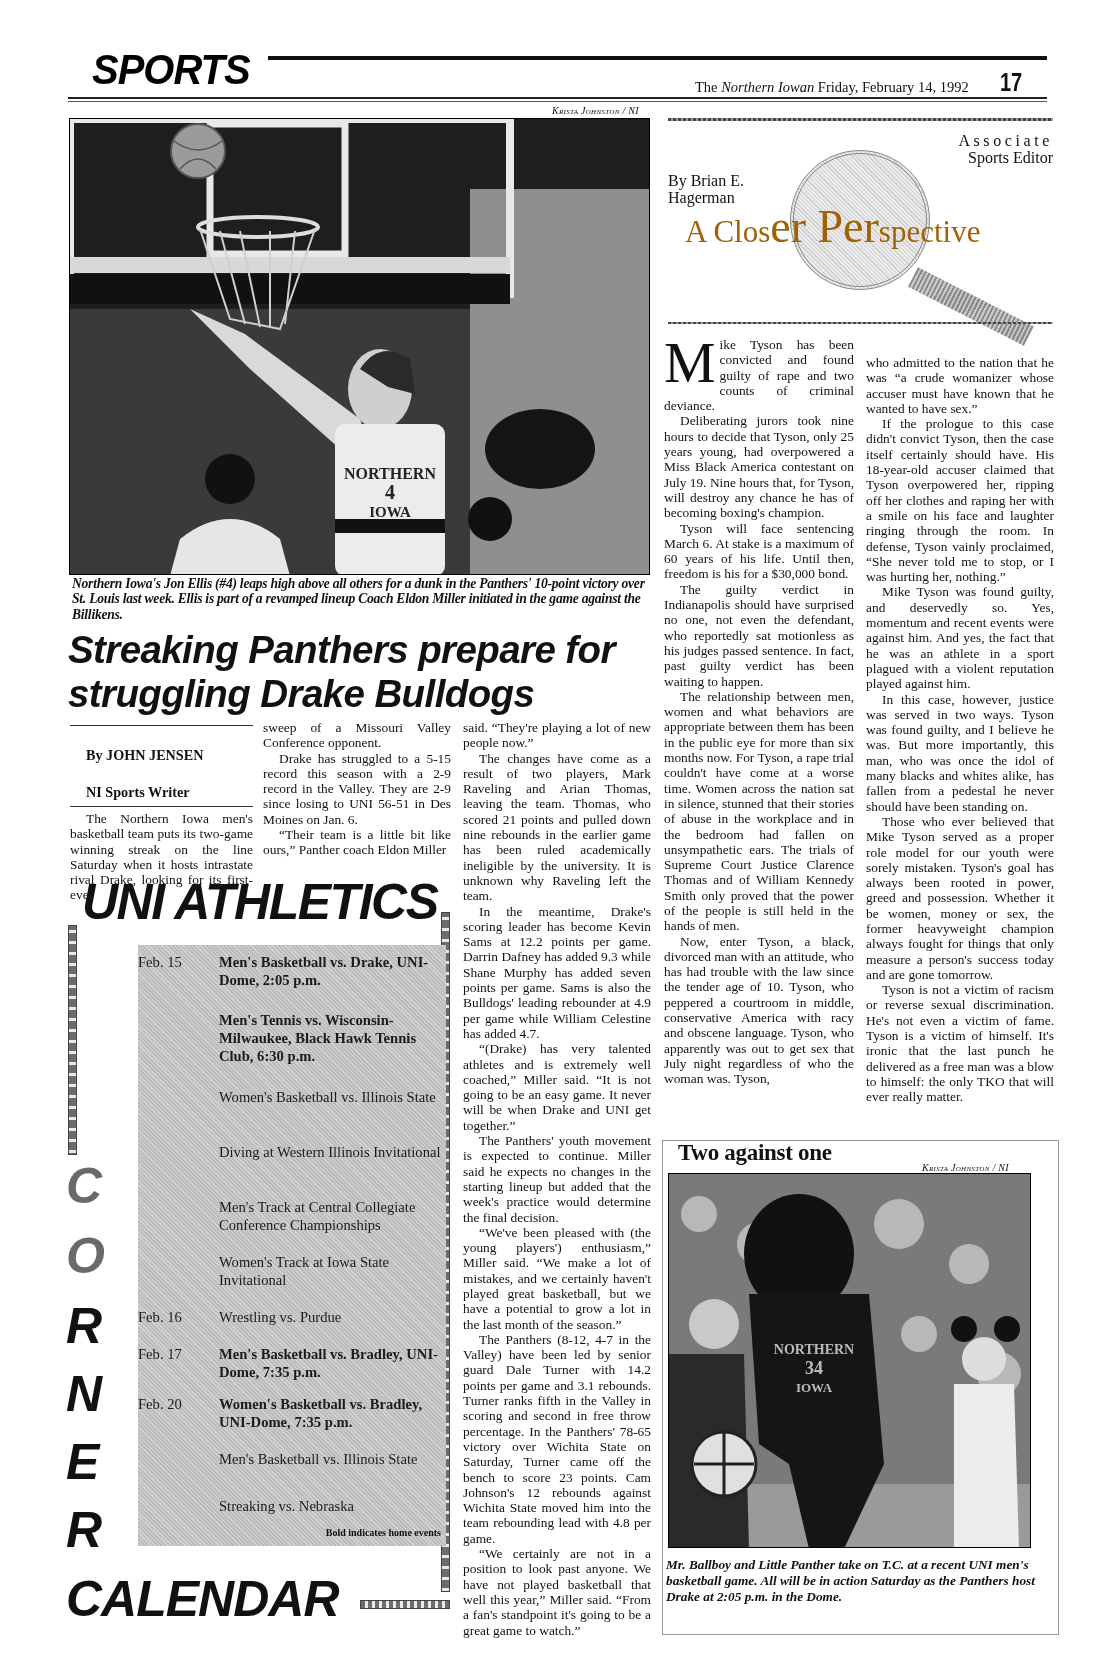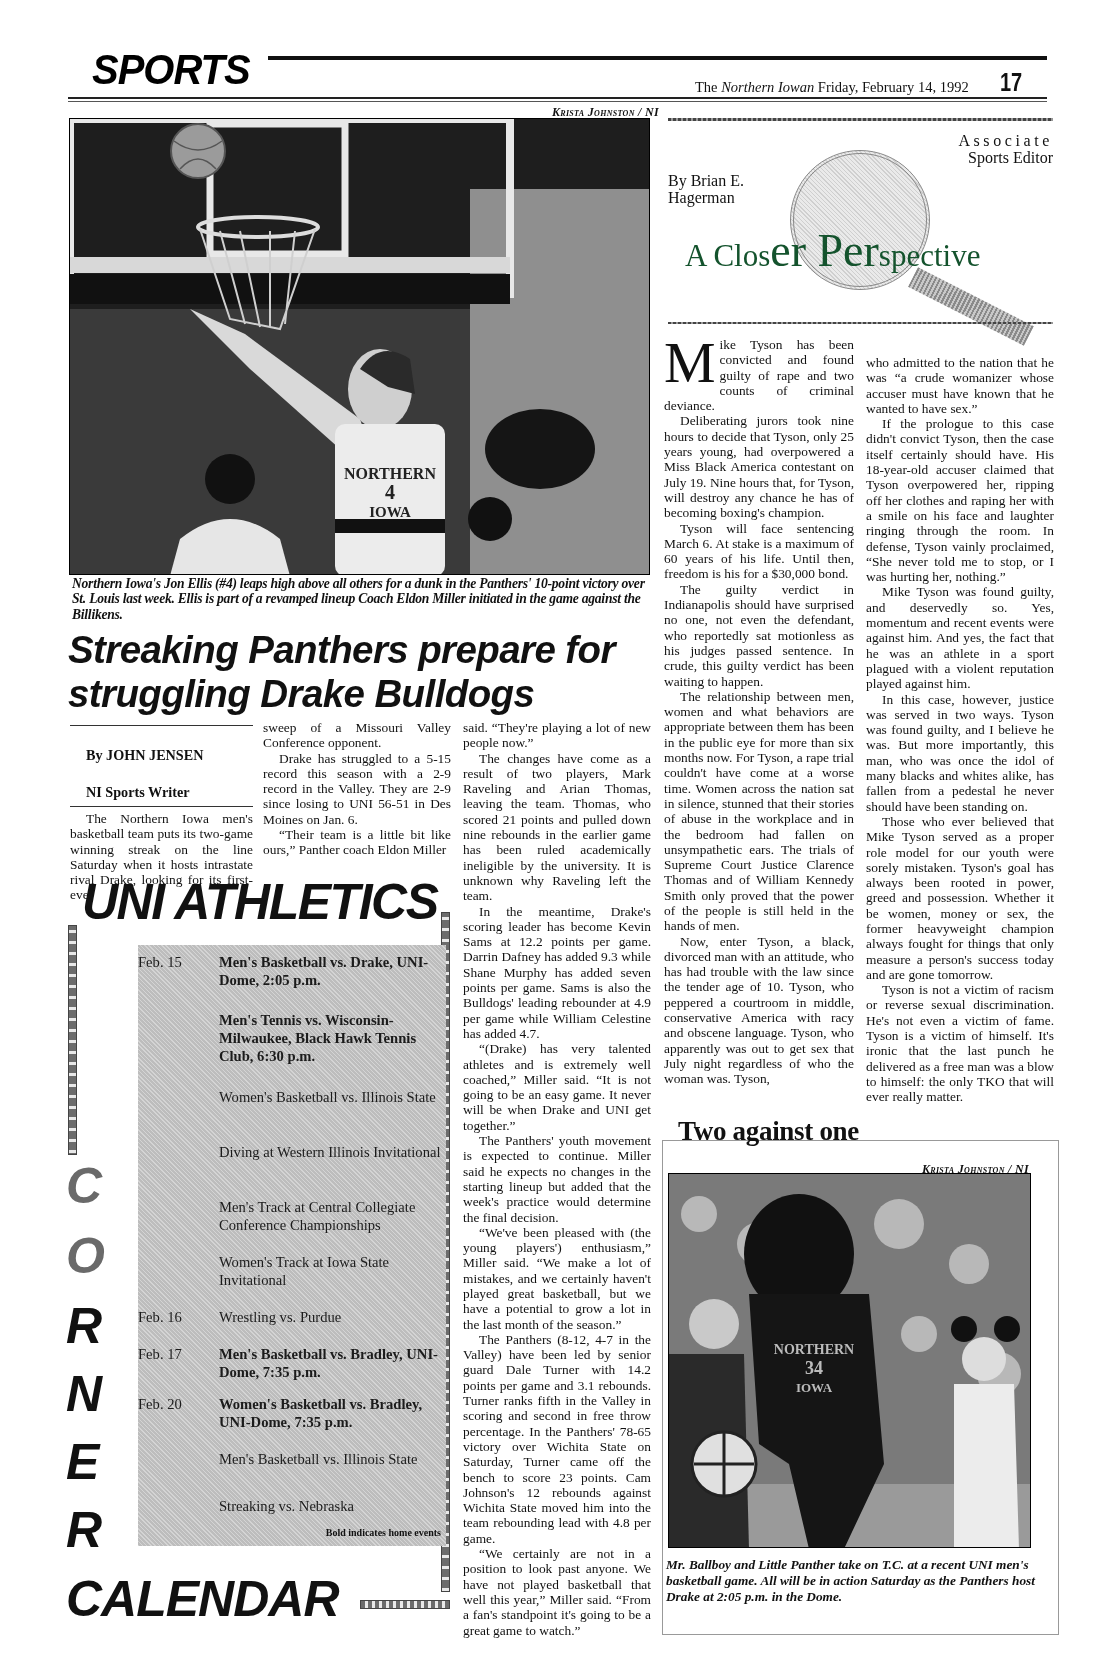--- a/index.html
+++ b/index.html
@@ -9,21 +9,21 @@
   
   .section-title { position: absolute; left: 92px; top: 46px; font-family: "Liberation Sans", sans-serif; font-weight: bold; font-style: italic; font-size: 42px; letter-spacing: -1px; color: #000; transform: scaleX(0.95); transform-origin: left; }
   .top-rule { position: absolute; left: 268px; right: 52px; top: 56px; height: 4px; background: #111; }
   .dateline { position: absolute; left: 695px; top: 79px; font-size: 14.5px; }
   .dateline i { font-style: italic; }
   .page-num { position: absolute; left: 1000px; top: 68px; font-family: "Liberation Sans", sans-serif; font-size: 25px; font-weight: bold; transform: scaleX(0.8); transform-origin: left; }
   .under-rule1 { position: absolute; left: 68px; right: 52px; top: 97px; height: 2px; background: #222; }
   .under-rule2 { position: absolute; left: 68px; right: 52px; top: 101px; height: 1px; background: #555; }
 
   
-  .credit { position: absolute; font-size: 12px; font-style: italic; font-variant: small-caps; letter-spacing: 0.3px; font-weight: bold; }
+  .credit { position: absolute; font-size: 10px; font-style: italic; font-variant: small-caps; letter-spacing: 0.3px; }
   .photo1 { position: absolute; left: 69px; top: 118px; width: 581px; height: 457px; background: #1b1b1b; border: 1px solid #000; overflow: hidden; }
   .photo2 { position: absolute; left: 668px; top: 1173px; width: 363px; height: 375px; background: #2b2b2b; border: 1px solid #000; overflow: hidden; }
 
   .caption1 { position: absolute; left: 72px; top: 576px; width: 585px; font-size: 13.6px; line-height: 15.3px; font-style: italic; font-weight: bold; letter-spacing: -0.25px; }
 
   .headline { position: absolute; left: 68px; top: 628px; width: 600px; font-family: "Liberation Sans", sans-serif; font-weight: bold; font-style: italic; font-size: 38.5px; line-height: 44px; letter-spacing: -0.6px; }
 
   
   .col { position: absolute; font-size: 13.4px; line-height: 15.3px; text-align: justify; hyphens: manual; }
   .col p { text-indent: 16px; }
@@ -44,30 +44,30 @@
   .cal-date { position: absolute; left: 0; width: 72px; }
   .cal-event { position: absolute; left: 81px; width: 225px; }
   .cal-row.home .cal-event { font-weight: bold; }
   .cal-legend { position: absolute; right: 5px; bottom: 8px; font-size: 10px; font-weight: bold; }
 
   
   .col-header-rule { position: absolute; left: 668px; width: 385px; height: 3px; background: repeating-linear-gradient(90deg,#444 0 3px,#999 3px 5px); }
   .col-byline { position: absolute; left: 668px; top: 132px; font-size: 16px; line-height: 17px; margin-top: 40px; }
   .col-title-role { position: absolute; left: 922px; top: 132px; font-size: 16px; line-height: 17px; text-align: right; width: 131px; }
   .col-title-role .spaced { letter-spacing: 3.6px; }
-  .perspective { position: absolute; left: 685px; top: 224px; font-size: 31px; color: #14532d; white-space: nowrap; }
+  .perspective { position: absolute; left: 685px; top: 200px; font-size: 31px; color: #a16207; white-space: nowrap; }
   .perspective .big { font-size: 46px; }
   .lens { position: absolute; left: 790px; top: 150px; width: 140px; height: 140px; border-radius: 50%; border: 4px double #888;
           background: repeating-linear-gradient(45deg, #cfcfcf 0 1px, #eaeaea 1px 3px); }
   .handle { position: absolute; left: 913px; top: 266px; width: 130px; height: 22px; transform: rotate(27deg); transform-origin: left center;
             background: repeating-linear-gradient(90deg, #8a8a8a 0 2px, #c8c8c8 2px 4px); }
   .dropcap { float: left; font-size: 58px; line-height: 44px; margin: 4px 4px -2px 0; font-family: "Liberation Serif", serif; }
 
   .sidebar-box { position: absolute; left: 662px; top: 1140px; width: 397px; height: 495px; border: 1px solid #999; }
-  .sidebar-title { position: absolute; left: 678px; top: 1116px; font-size: 27px; font-weight: bold; letter-spacing: -0.3px; }
+  .sidebar-title { position: absolute; left: 678px; top: 1140px; font-size: 23px; font-weight: bold; letter-spacing: -0.3px; }
   .caption2 { position: absolute; left: 666px; top: 1557px; width: 380px; font-size: 13.3px; line-height: 16px; font-style: italic; font-weight: bold; }
 </style>
 </head>
 <body>
 
 <div class="section-title">SPORTS</div>
 <div class="top-rule"></div>
 <div class="dateline">
   <span>The </span><i>Northern Iowan</i><span> Friday, February 14, 1992</span>
 </div>
@@ -210,21 +210,21 @@
 <div class="handle"></div>
 <div class="perspective">
   <span>A Clos</span><span class="big">er Per</span><span>spective</span>
 </div>
 <div class="col-header-rule" style="top:322px; height:2px;"></div>
 
 <div class="col" style="left:664px; top:337px; width:190px;">
   <p class="noindent"><span class="dropcap">M</span><span>ike Tyson has been convicted and found guilty of rape and two counts of criminal deviance.</span></p>
   <p>Deliberating jurors took nine hours to decide that Tyson, only 25 years young, had overpowered a Miss Black America contestant on July 19. Nine hours that, for Tyson, will destroy any chance he has of becoming boxing's champion.</p>
   <p>Tyson will face sentencing March 6. At stake is a maximum of 60 years of his life. Until then, freedom is his for a $30,000 bond.</p>
-  <p>The guilty verdict in Indianapolis should have surprised no one, not even the defendant, who reportedly sat motionless as his judges passed sentence. In crude, this guilty verdict has been waiting to happen.</p>
+  <p>The guilty verdict in Indianapolis should have surprised no one, not even the defendant, who reportedly sat motionless as his judges passed sentence. In fact, past guilty verdict has been waiting to happen.</p>
   <p>The relationship between men, women and what behaviors are appropriate between them has been in the public eye for more than six months now. For Tyson, a rape trial couldn't have come at a worse time. Women across the nation sat in silence, stunned that their stories of abuse in the workplace and in the bedroom had fallen on unsympathetic ears. The trials of Supreme Court Justice Clarence Thomas and of William Kennedy Smith only proved that the power of the people is still held in the hands of men.</p>
   <p>Now, enter Tyson, a black, divorced man with an attitude, who has had trouble with the law since the tender age of 10. Tyson, who peppered a courtroom in middle, conservative America with racy and obscene language. Tyson, who apparently was out to get sex that July night regardless of who the woman was. Tyson,</p>
 </div>
 <div class="col" style="left:866px; top:355px; width:188px;">
   <p class="noindent">who admitted to the nation that he was “a crude womanizer whose accuser must have known that he wanted to have sex.”</p>
   <p>If the prologue to this case didn't convict Tyson, then the case itself certainly should have. His 18-year-old accuser claimed that Tyson overpowered her, ripping off her clothes and raping her with a smile on his face and laughter ringing through the room. In defense, Tyson vainly proclaimed, “She never told me to stop, or I was hurting her, nothing.”</p>
   <p>Mike Tyson was found guilty, and deservedly so. Yes, momentum and recent events were against him. And yes, the fact that he was an athlete in a sport plagued with a violent reputation played against him.</p>
   <p>In this case, however, justice was served in two ways. Tyson was found guilty, and I believe he was. But more importantly, this man, who was once the idol of many blacks and whites alike, has fallen from a pedestal he never should have been standing on.</p>
   <p>Those who ever believed that Mike Tyson served as a proper role model for our youth were sorely mistaken. Tyson's goal has always been rooted in power, greed and possession. Whether it be women, money or sex, the former heavyweight champion always fought for things that only measure a person's success today and are gone tomorrow.</p>
   <p>Tyson is not a victim of racism or reverse sexual discrimination. He's not even a victim of fame. Tyson is a victim of himself. It's ironic that the last punch he delivered as a free man was a blow to himself: the only TKO that will ever really matter.</p>

